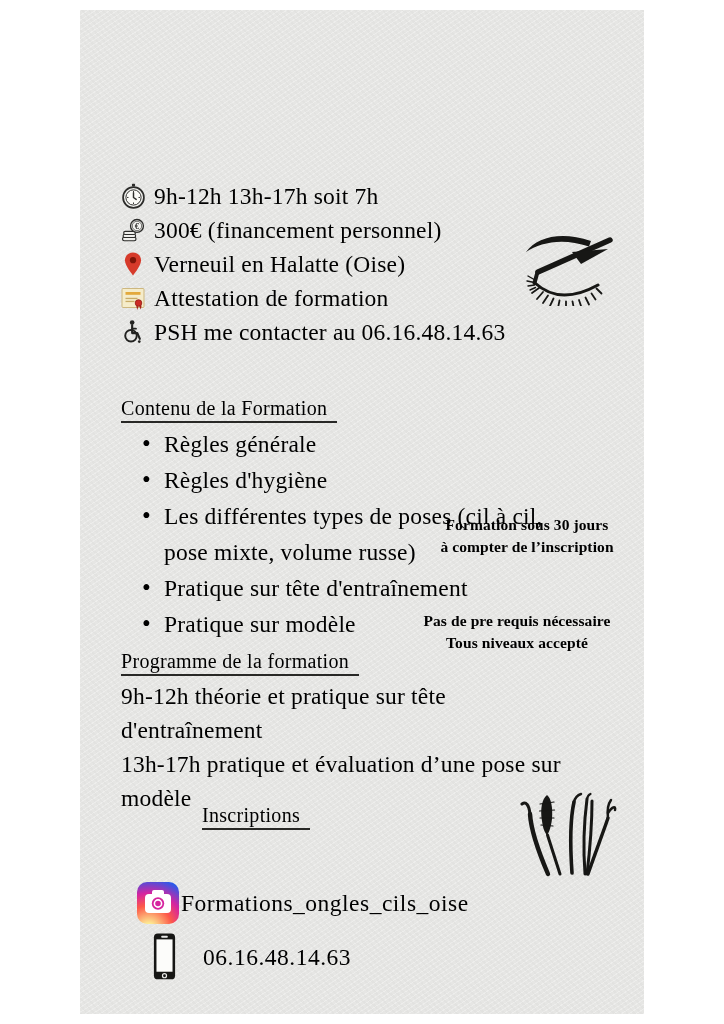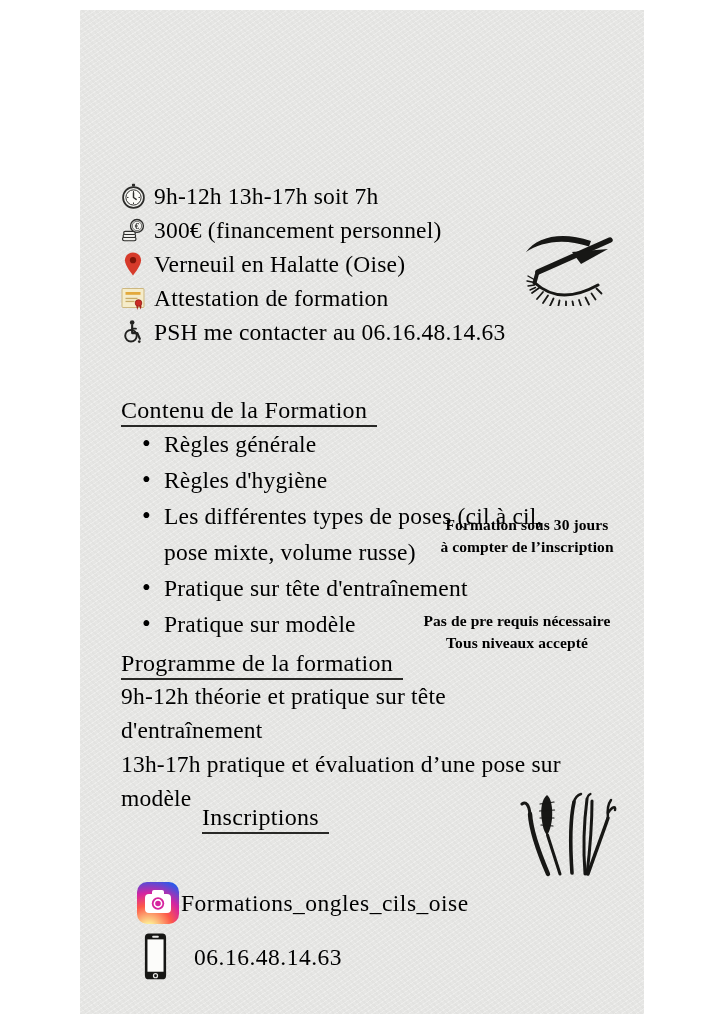--- a/index.html
+++ b/index.html
@@ -18,21 +18,21 @@
   }
   .abs { position:absolute; }
 
   
   .info-block { left:118px; top:179px; }
   .info-row { display:flex; align-items:center; height:34px; }
   .info-icon { width:30px; min-width:30px; display:flex; align-items:center; justify-content:center; }
   .info-text { font-size:23.5px; letter-spacing:0.2px; padding-left:6px; white-space:nowrap; }
 
   
-  .sec-heading { font-size:24px; letter-spacing:0.3px; }
+  .sec-heading { font-size:20px; letter-spacing:0.3px; }
   .sec-heading span { border-bottom:2px solid #282826; padding:0 10px 2px 0; }
 
   
   .bullet-list { left:142px; top:426px; width:432px; list-style:none; }
   .bullet-list li {
     position:relative; padding-left:22px; font-size:23.5px; line-height:36px; letter-spacing:0.2px;
   }
   .bullet-list li::before {
     content:"•"; position:absolute; left:0; top:0; font-size:25px;
   }
@@ -196,21 +196,21 @@
       <svg width="42" height="42" viewBox="0 0 42 42">
         <rect x="8" y="12" width="26" height="19" rx="4" fill="#ffffff"></rect>
         <rect x="15" y="8" width="12" height="6" rx="2" fill="#ffffff"></rect>
         <circle cx="21" cy="21.5" r="6.2" fill="#d6249f"></circle>
         <circle cx="21" cy="21.5" r="3.6" fill="none" stroke="#ffffff" stroke-width="1.6"></circle>
       </svg>
     </span>
     <span class="contact-text">Formations_ongles_cils_oise</span>
   </div>
 
-  <div class="abs contact-row" style="left:141px; top:930px; gap:24px;">
+  <div class="abs contact-row" style="left:150px; top:930px; gap:24px;">
     <span style="display:flex;">
       <svg width="29" height="54" viewBox="0 0 26 44">
         <rect x="3.5" y="1" width="19" height="41" rx="3.5" fill="#161614"></rect>
         <rect x="5.8" y="6.2" width="14.4" height="29" fill="#fcfcfa"></rect>
         <rect x="10" y="3" width="6" height="1.7" rx="0.8" fill="#e8e8e6"></rect>
         <circle cx="13" cy="38.8" r="1.8" fill="none" stroke="#e8e8e6" stroke-width="1.1"></circle>
       </svg>
     </span>
     <span class="contact-text">06.16.48.14.63</span>
   </div>

